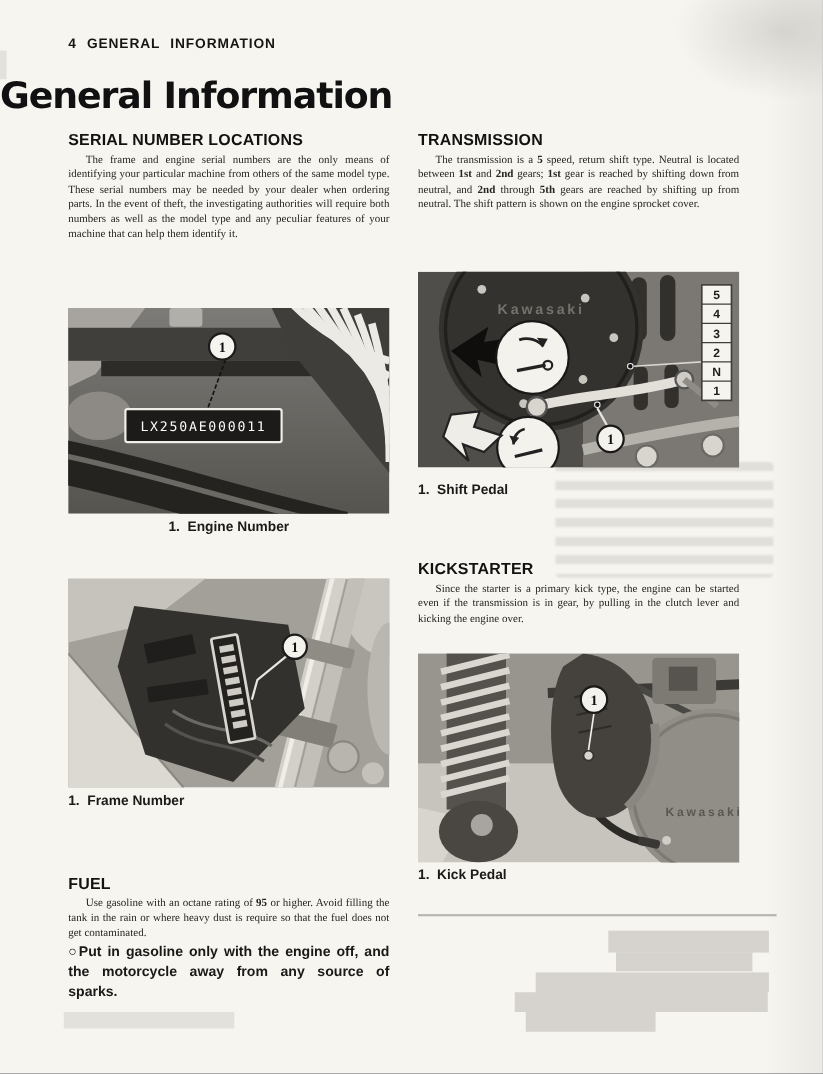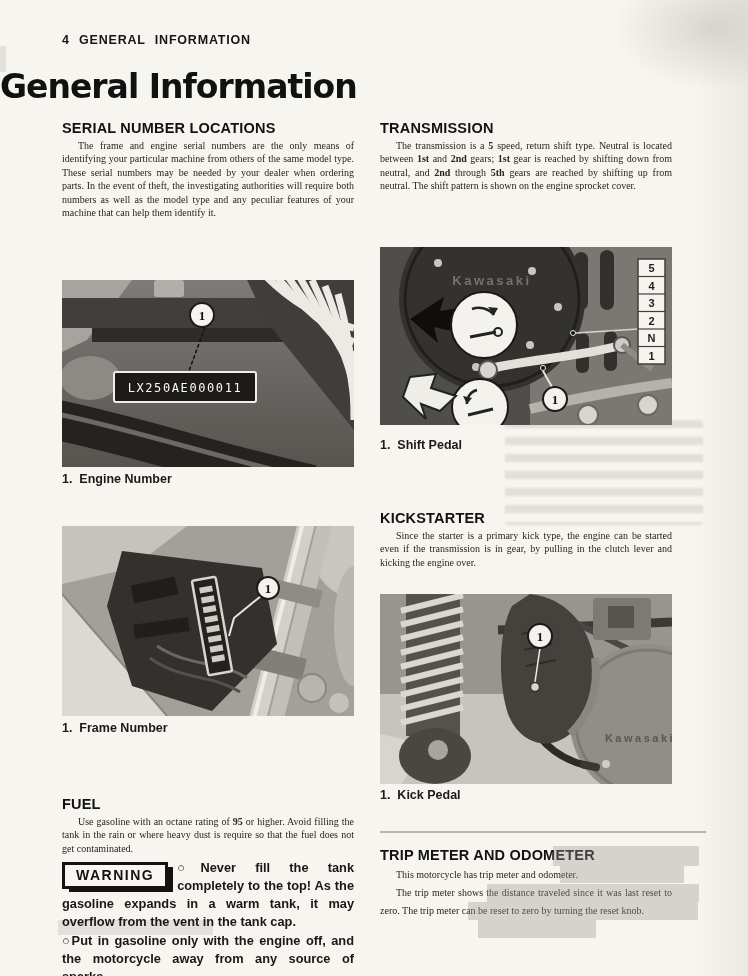--- a/index.html
+++ b/index.html
@@ -95,21 +95,21 @@
       <line x1="143" y1="47" x2="127" y2="91" stroke="#141312" stroke-width="1.5" stroke-dasharray="4 2"></line>
       <g>
         <rect x="52" y="92" width="142" height="30" rx="2" fill="#1c1b1a" stroke="#f0eee9" stroke-width="2"></rect>
         <text x="123" y="112" text-anchor="middle" class="plate-t">LX250AE000011</text>
       </g>
       <g>
         <circle cx="140" cy="35" r="12" fill="#f6f4ef" stroke="#1c1b1a" stroke-width="2"></circle>
         <text x="140" y="40" text-anchor="middle" class="callout-n">1</text>
       </g>
     </svg>
-    <div class="caption abs" style="top:352px;">1.  Engine Number</div>
+    <div class="caption abs" style="top:352px;text-align:center;">1.  Engine Number</div>
 
     <svg class="photo abs" style="top:406px;" width="292" height="190" viewBox="0 0 292 190">
       <rect width="292" height="190" fill="#a3a09a"></rect>
       <polygon points="0,0 125,0 70,42 0,58" fill="#c6c3bd"></polygon>
       <circle cx="298" cy="25" r="48" fill="#c9c6c0"></circle>
       <polygon points="0,68 105,190 0,190" fill="#dcd9d3"></polygon>
       <line x1="0" y1="68" x2="105" y2="190" stroke="#8a8781" stroke-width="2"></line>
       <g transform="rotate(14 230 90)">
         <rect x="213" y="-15" width="17" height="225" fill="#d3d0ca"></rect>
         <rect x="232" y="-15" width="15" height="225" fill="#c2bfb9"></rect>
@@ -142,23 +142,20 @@
       </g>
       <circle cx="250" cy="162" r="14" fill="#b8b5af" stroke="#8a8781" stroke-width="2"></circle>
       <circle cx="277" cy="177" r="10" fill="#c4c1bb"></circle>
       <ellipse cx="292" cy="100" rx="20" ry="60" fill="#bab7b1"></ellipse>
     </svg>
     <div class="caption abs" style="top:601px;">1.  Frame Number</div>
 
     <div class="abs" style="top:676px;">
       <h2 class="sec">FUEL</h2>
       <p class="body"><span>Use gasoline with an octane rating of </span><span class="b">95</span><span> or higher. Avoid filling the tank in the rain or where heavy dust is require so that the fuel does not get contaminated.</span></p>
-      <p class="warnp">
-        <span class="warnbox"><span>WARNING</span></span><span>○Never fill the tank completely to the top!  As the gasoline expands in a warm tank, it may overflow from the vent in the tank cap.</span>
-      </p>
       <p class="warnp" style="margin-top:1px;">○Put in gasoline only with the engine off, and the motorcycle away from any source of sparks.</p>
     </div>
   </div>
 
   <div class="col col-r">
 
     <div class="abs" style="top:0;">
       <h2 class="sec">TRANSMISSION</h2>
       <p class="body"><span>The transmission is a </span><span class="b">5</span><span> speed, return shift type.  Neutral is located between </span><span class="b">1st</span><span> and </span><span class="b">2nd</span><span> gears; </span><span class="b">1st</span><span> gear is reached by shifting down from neutral, and </span><span class="b">2nd</span><span> through </span><span class="b">5th</span><span> gears are reached by shifting up from neutral.  The shift pattern is shown on the engine sprocket cover.</span></p>
     </div>
@@ -279,25 +276,20 @@
       <circle cx="155" cy="93" r="4.5" fill="#d8d5cf" stroke="#333" stroke-width="1.5"></circle>
       <g>
         <circle cx="160" cy="42" r="12" fill="#f4f2ed" stroke="#1a1918" stroke-width="2"></circle>
         <text x="160" y="47" text-anchor="middle" class="callout-n">1</text>
       </g>
     </svg>
     <div class="caption abs" style="top:668px;">1.  Kick Pedal</div>
 
     <div class="rule" style="top:711px; left:0; width:326px;"></div>
 
-    <div class="abs" style="top:727px;">
-      <h2 class="sec">TRIP METER AND ODOMETER</h2>
-      <p class="body" style="line-height:18px;">This motorcycle has trip meter and odometer.</p>
-      <p class="body" style="line-height:18px;">The trip meter shows the distance traveled since it was last reset to zero.  The trip meter can be reset to zero by turning the reset knob.</p>
-    </div>
   </div>
 
   <div class="ghost smudge" style="left:553px; top:846px; width:146px; height:20px;"></div>
   <div class="ghost smudge" style="left:560px; top:866px; width:124px; height:17px;"></div>
   <div class="ghost smudge" style="left:487px; top:884px; width:212px; height:18px;"></div>
   <div class="ghost smudge" style="left:468px; top:902px; width:230px; height:18px;"></div>
   <div class="ghost smudge" style="left:478px; top:920px; width:118px; height:18px;"></div>
 
 </div>
 

